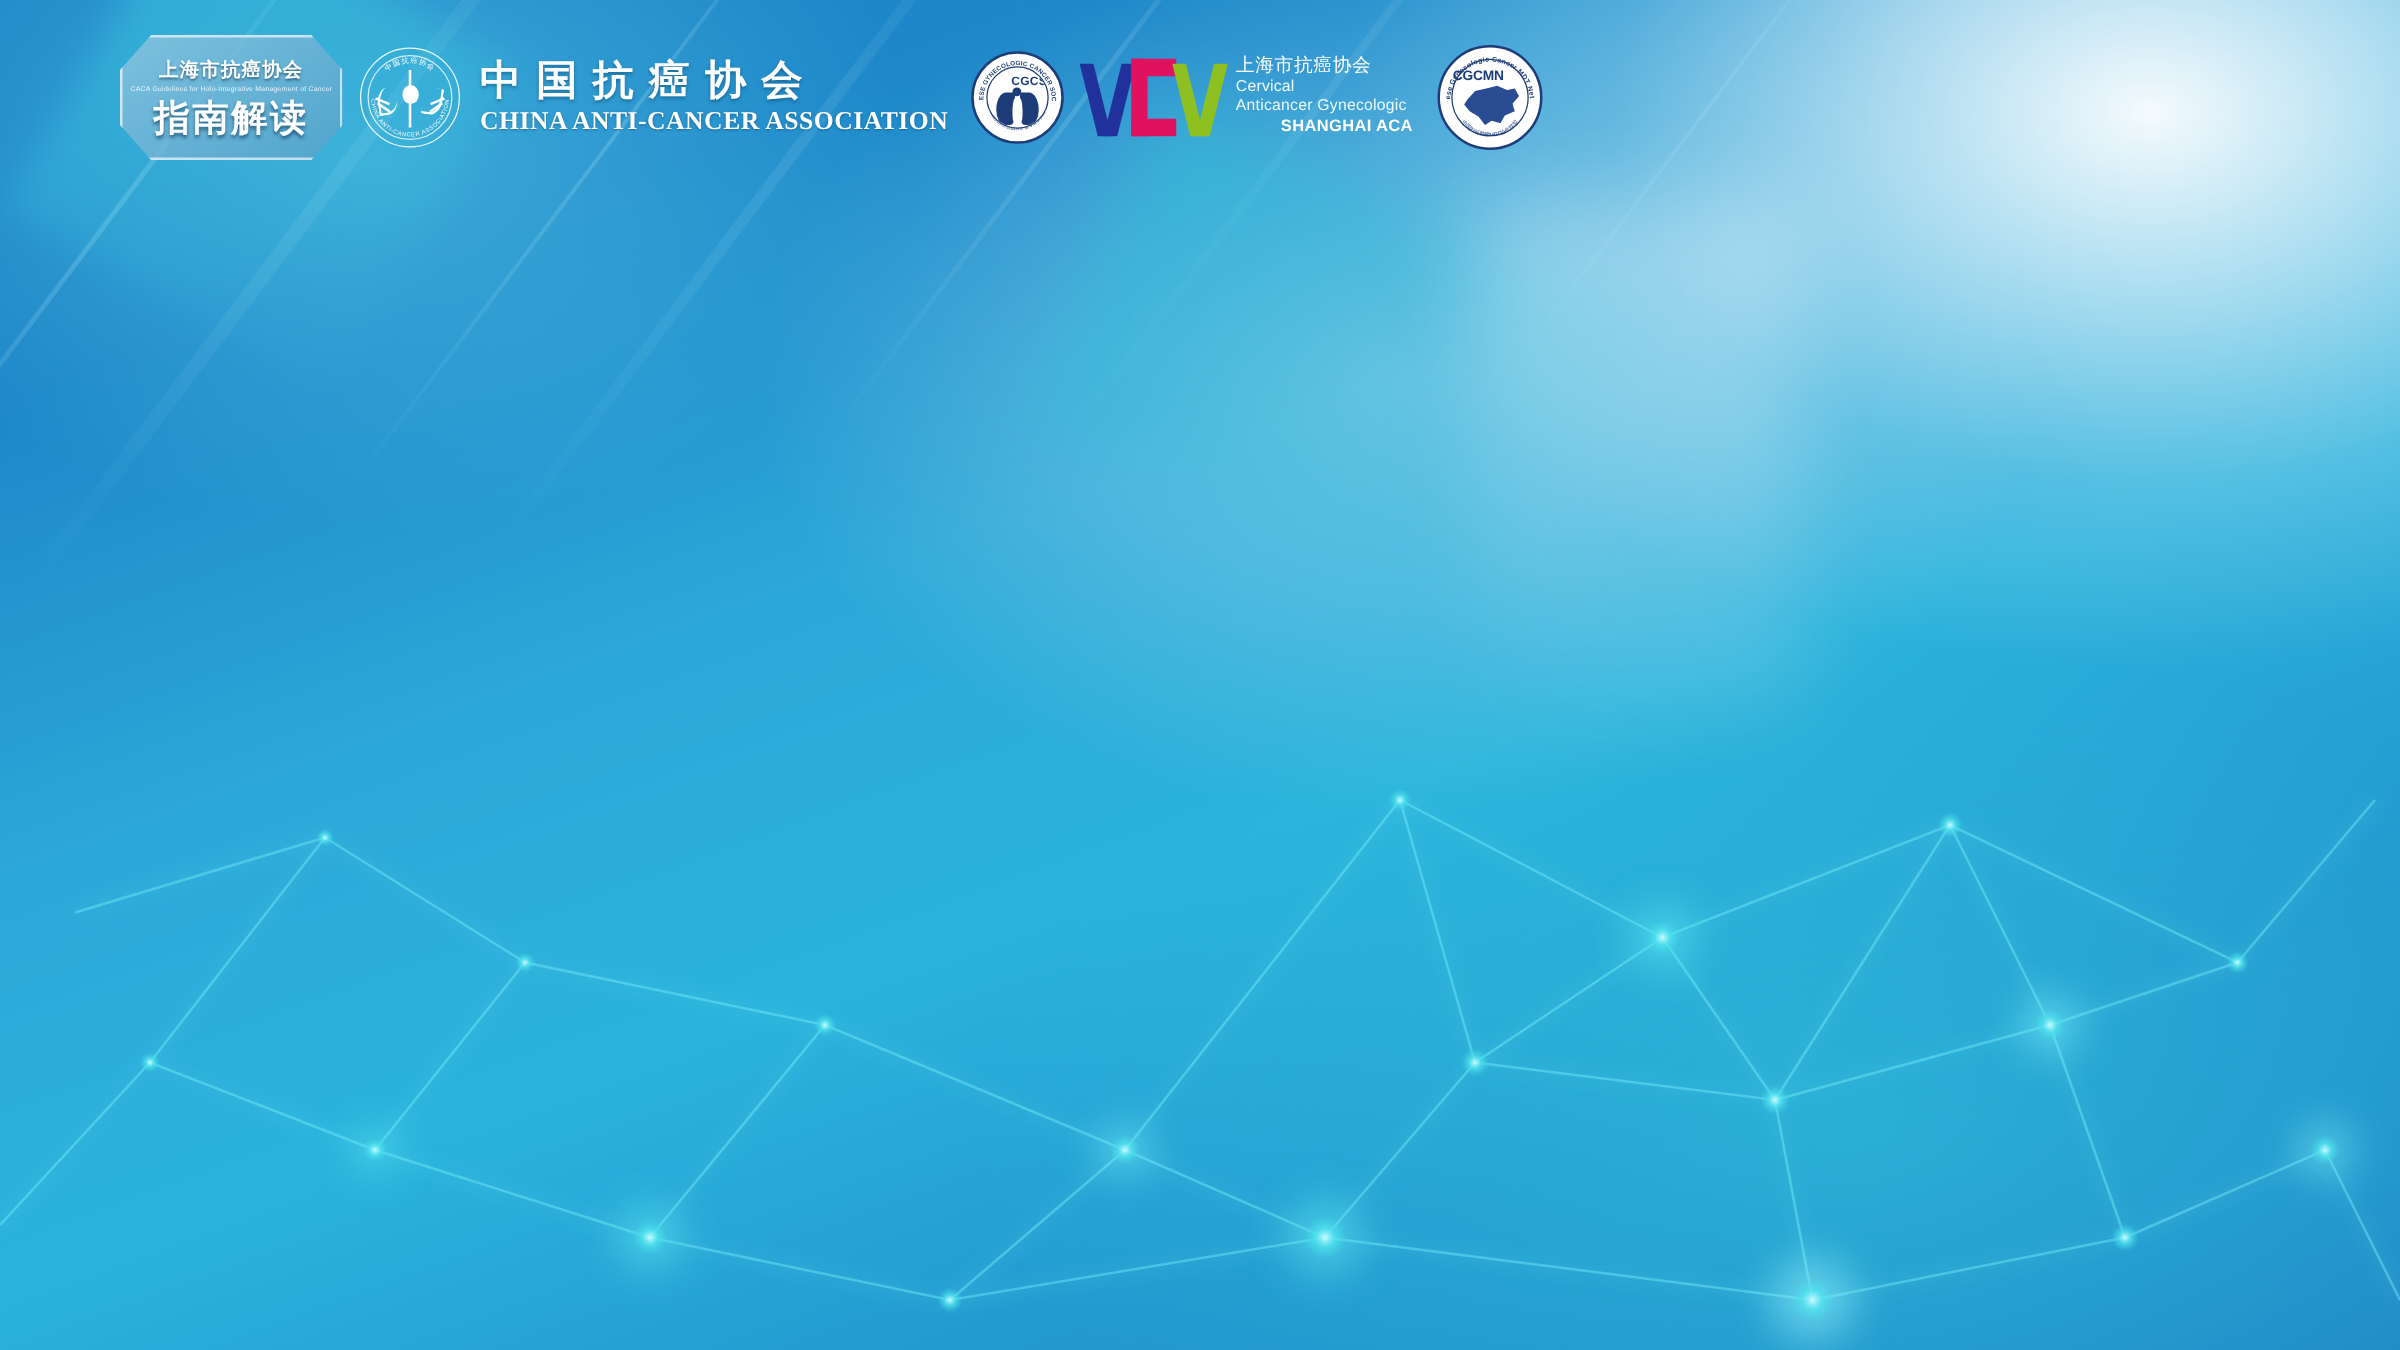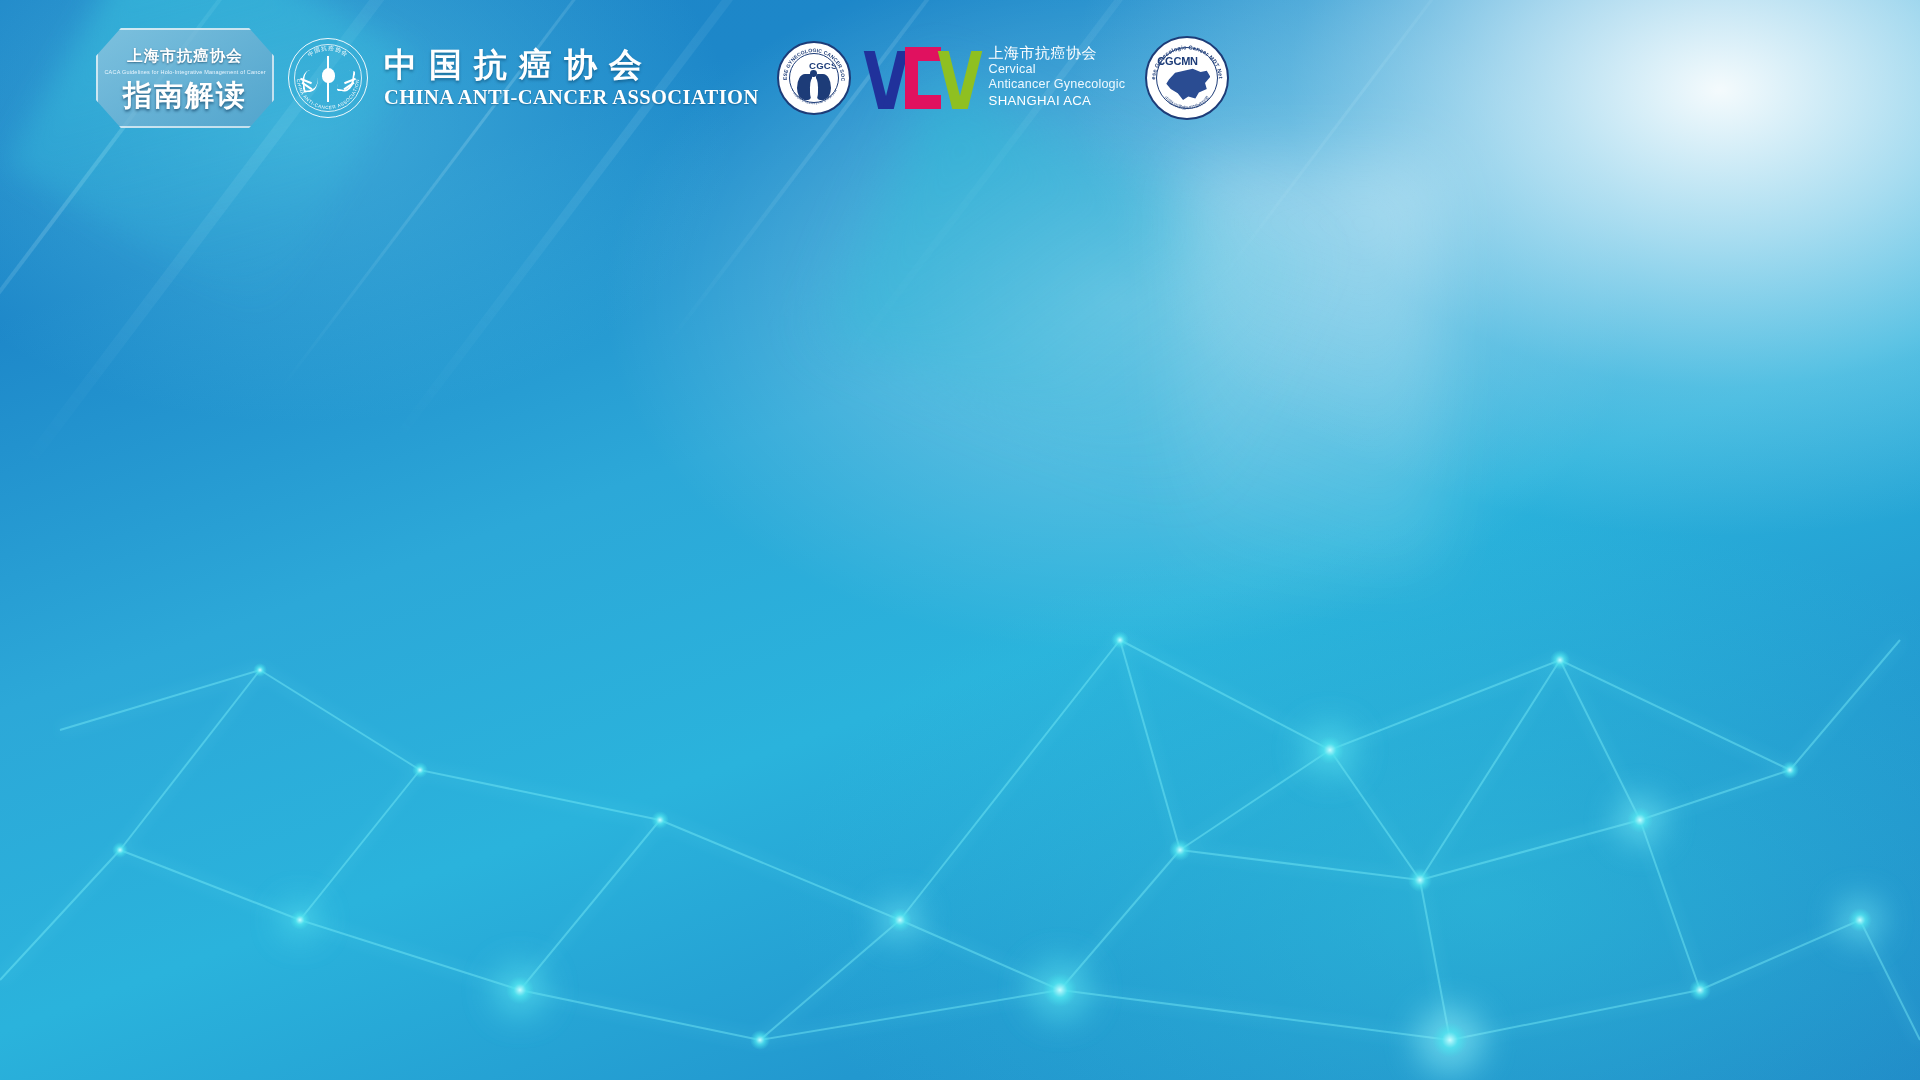--- a/index.html
+++ b/index.html
@@ -167,21 +167,21 @@
   }
   .aca-A i.l { left:2px;  transform:skewX(14deg); }
   .aca-A i.r { right:2px; transform:skewX(-14deg); }
   .aca-C { width:36px; height:62px; position:relative; }
   .aca-C i.top  { position:absolute; top:0; left:0; width:36px; height:14px; }
   .aca-C i.side { position:absolute; top:0; left:0; width:13px; height:62px; }
   .aca-C i.bot  { position:absolute; bottom:0; left:0; width:36px; height:14px; }
   .aca-txt { margin-left:12px; display:flex; flex-direction:column; justify-content:center; height:66px; }
   .at-cn { font-size:15px; color:#fff; letter-spacing:.5px; font-weight:500; line-height:1.2; }
   .at-en1, .at-en2 { font-size:12.6px; color:#eef9ff; line-height:1.22; letter-spacing:.2px; }
-  .at-bold { font-size:13.2px; color:#fff; font-weight:normal; letter-spacing:.3px; margin-top:1px; }
+  .at-bold { font-size:13.2px; color:#fff; font-weight:bold; letter-spacing:.3px; margin-top:1px;margin-left:36px; }
 
   
   .cgcmn {
     position:relative; width:84px; height:84px; border-radius:50%;
     background:#fff; margin-left:20px; flex:0 0 auto;
     border:2px solid #1d3c78; display:flex; align-items:center; justify-content:center;
   }
   .cgcmn .inner2 {
     position:relative; width:62px; height:62px; border-radius:50%;
     border:1.3px solid #1d3c78; display:flex; align-items:center; justify-content:center;

